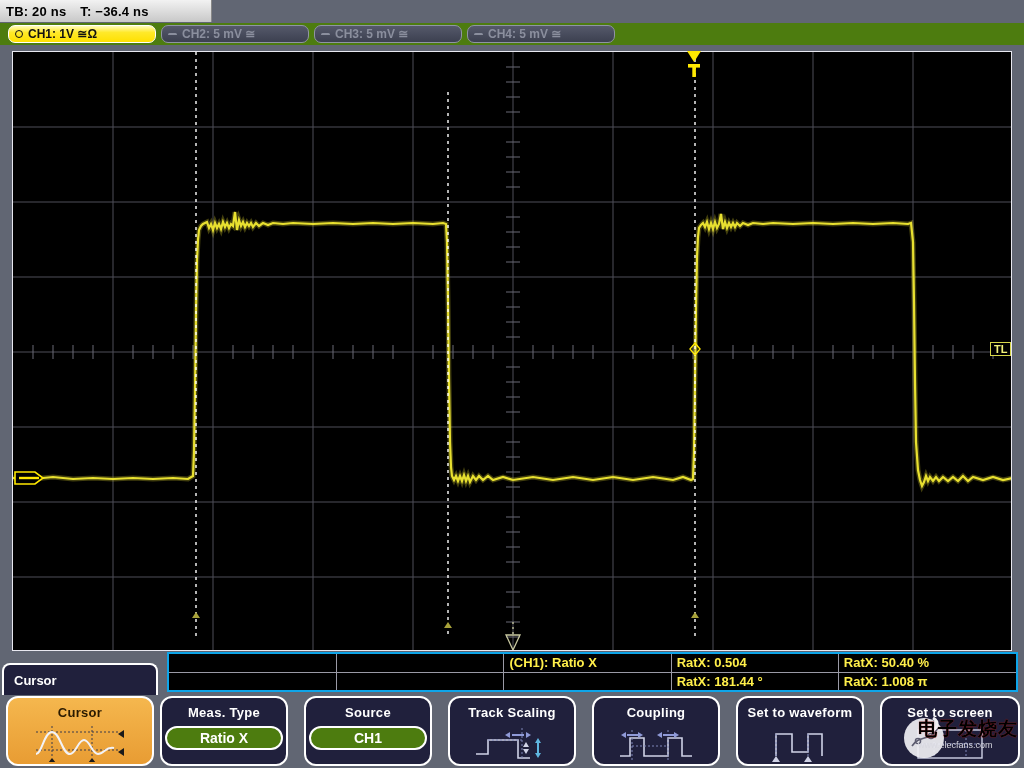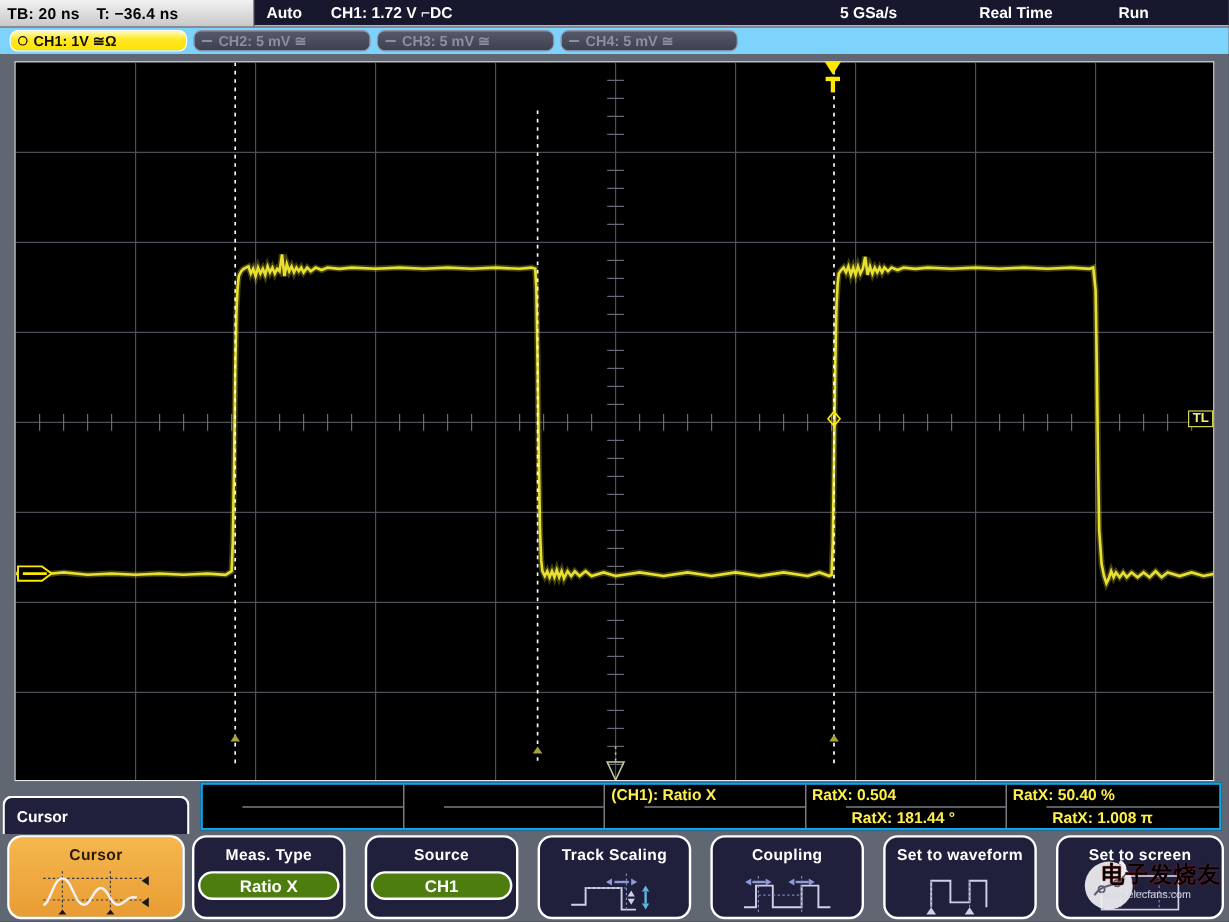--- a/index.html
+++ b/index.html
@@ -30,21 +30,21 @@
   }
   .tb-item { white-space: nowrap; }
   .tb-auto { margin-left: 10px; }
   .tb-trg  { margin-left: 24px; }
   .tb-sr   { position:absolute; left:700px; }
   .tb-rt   { position:absolute; left:816px; }
   .tb-run  { position:absolute; left:932px; }
 
   
   .chanbar { position:absolute; left:0; top:23px; width:1024px; height:22px;
-             background:#7dd3fc; display:flex; align-items:center; gap:5px; padding-left:8px; }
+             background:#4d7c0f; display:flex; align-items:center; gap:5px; padding-left:8px; }
   .chanbtn {
     height:18px; width:148px; border-radius:7px;
     display:flex; align-items:center; gap:5px; padding-left:6px;
     font-size:12px; font-weight:bold; white-space:nowrap;
   }
   .chanbtn.active {
     background: linear-gradient(#fffcbb, #ffe92a 40%, #ffe000);
     border: 1px solid #fff; color:#111;
   }
   .chanbtn.off {
@@ -65,21 +65,21 @@
   .trg-marker { position:absolute; color:#ffe800; font-weight:bold; font-size:14px;
                 text-align:center; line-height:1; }
 
   
   #meastable { position:absolute; left:167px; top:652px; width:851px; height:40px;
                background:#000; border:2px solid #0ea5e9; display:flex; }
   .mt-col { border-right:1px solid #9a9aa6; display:flex; flex-direction:column; }
   .mt-col:last-child { border-right:none; }
   .mt-cell { flex:1; display:flex; align-items:center; padding-left:5px;
              color:#ffef4a; font-size:13px; font-weight:bold; white-space:nowrap; }
-  .mt-cell.r2 { border-top:1px solid #9a9aa6;margin-left:33px; }
+  .mt-cell.r2 { border-top:1px solid #9a9aa6; }
 
   
   #menutitle {
     position:absolute; left:2px; top:663px; width:156px; height:32px;
     background:#20203c; border:2px solid #fff; border-bottom:none;
     border-radius:8px 8px 0 0; color:#fff; font-size:13px; font-weight:bold;
     display:flex; align-items:center; padding-left:10px;
   }
   #softbar { position:absolute; left:0; top:694px; width:1024px; height:74px; }
   .softkey {
@@ -109,27 +109,20 @@
 </style>
 </head>
 <body>
 
 <div id="app">
 
   <div class="topbar">
     <div class="topbar-left">
       <span>TB: 20 ns</span>
       <span>T: −36.4 ns</span>
-    </div>
-    <div class="topbar-right">
-      <span class="tb-item tb-auto">Auto</span>
-      <span class="tb-item tb-trg">CH1: 1.72 V ⌐DC</span>
-      <span class="tb-item tb-sr">5 GSa/s</span>
-      <span class="tb-item tb-rt">Real Time</span>
-      <span class="tb-item tb-run">Run</span>
     </div>
   </div>
 
   <div class="chanbar">
     <div class="chanbtn active">
       <span class="ch-dot"></span>
       <span>CH1: 1V ≅Ω</span>
     </div>
     <div class="chanbtn off">
       <span class="ch-dot"></span>

